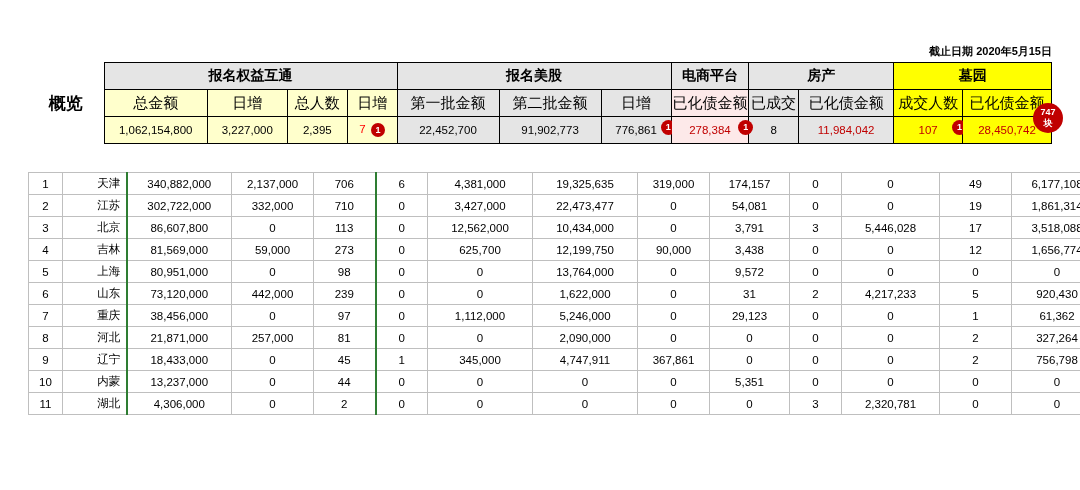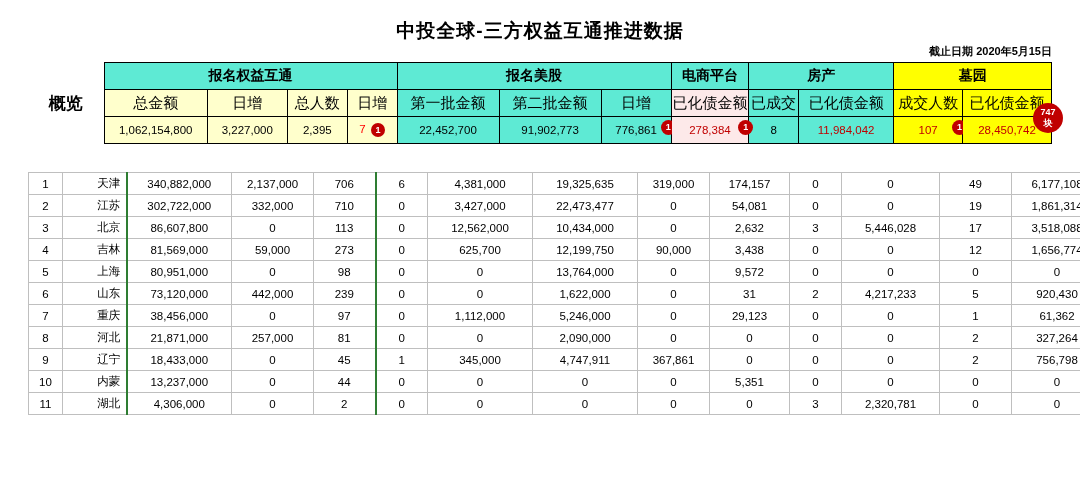--- a/index.html
+++ b/index.html
@@ -72,21 +72,21 @@
     height: 26px;
     font-size: 15px;
   }
   table.summary tr.val td {
     height: 26px;
     font-size: 11.5px;
   }
   .bg-yellow { background: #ffff00; }
   .bg-lightyellow { background: #ffffcc; }
   .bg-pink { background: #fde9e9; }
-  .bg-white { background: #5eead4; }
+  .bg-white { background: #e5e5e5; }
   .red-bold { color: #c00000; font-weight: bold; }
   .red-txt { color: #ff0000; font-weight: bold; }
   .cellpos { position: relative; }
   .badge {
     position: absolute;
     width: 15px; height: 15px;
     border-radius: 50%;
     background: #c00000;
     color: #fff;
     font-size: 9px;
@@ -155,21 +155,20 @@
   }
   .notes .n1 { color: #000; }
   .notes .n2 { color: #000; }
   .notes .n3 { color: #ff0000; }
 </style>
 </head>
 <body>
 
 <div class="page">
 
-  <div class="title">中投全球-三方权益互通推进数据</div>
   <div class="asof">截止日期 2020年5月15日</div>
 
   <div class="summary-wrap">
     <div class="overview-label">概览</div>
     <table class="summary">
       <colgroup>
         <col style="width:105px">
           <col style="width:82px">
           <col style="width:62px">
           <col style="width:52px">
@@ -296,21 +295,21 @@
       <tr>
         <td class="idx">3</td>
         <td class="prov">北京</td>
         <td class="green-l">86,607,800</td>
         <td>0</td>
         <td class="green-r">113</td>
         <td>0</td>
         <td>12,562,000</td>
         <td>10,434,000</td>
         <td>0</td>
-        <td>2,632</td>
+        <td>3,791</td>
         <td>3</td>
         <td>5,446,028</td>
         <td>17</td>
         <td>3,518,088</td>
       </tr>
       <tr>
         <td class="idx">4</td>
         <td class="prov">吉林</td>
         <td class="green-l">81,569,000</td>
         <td>59,000</td>

